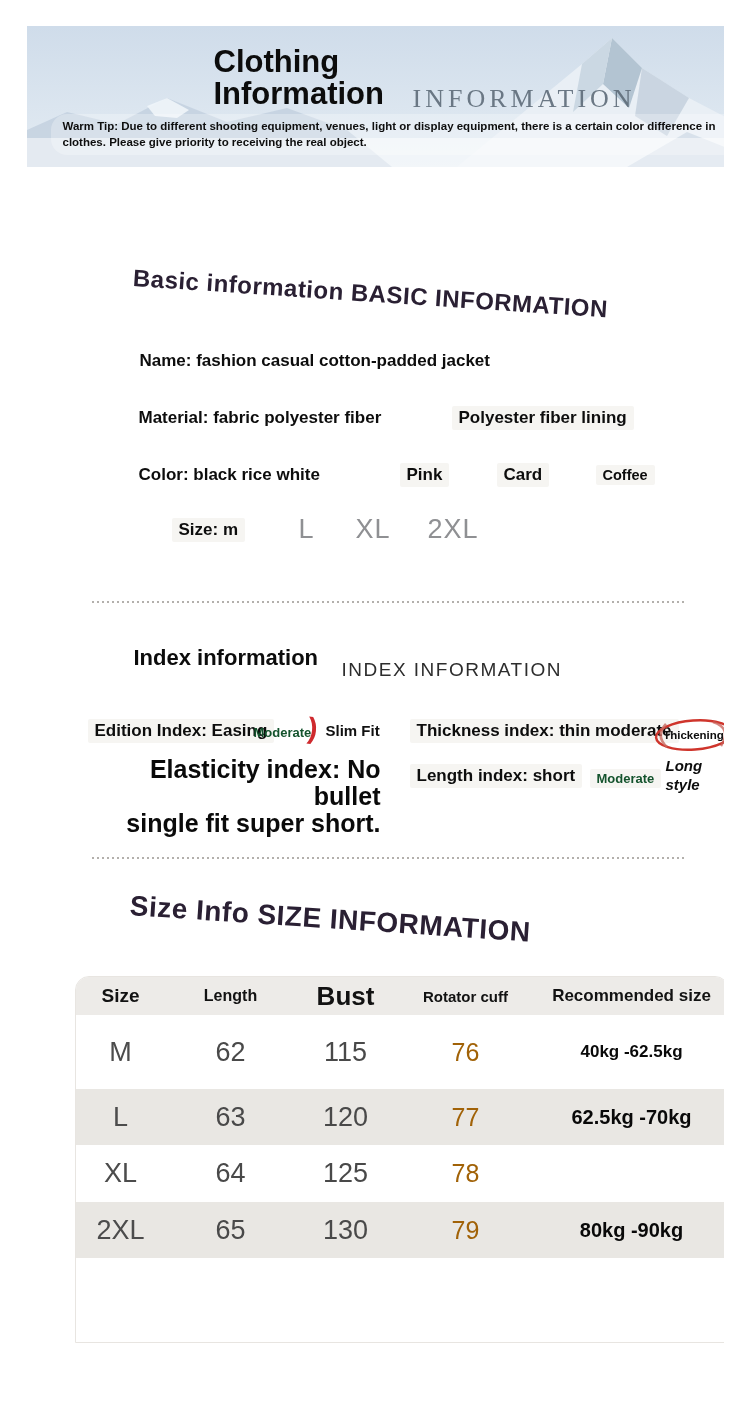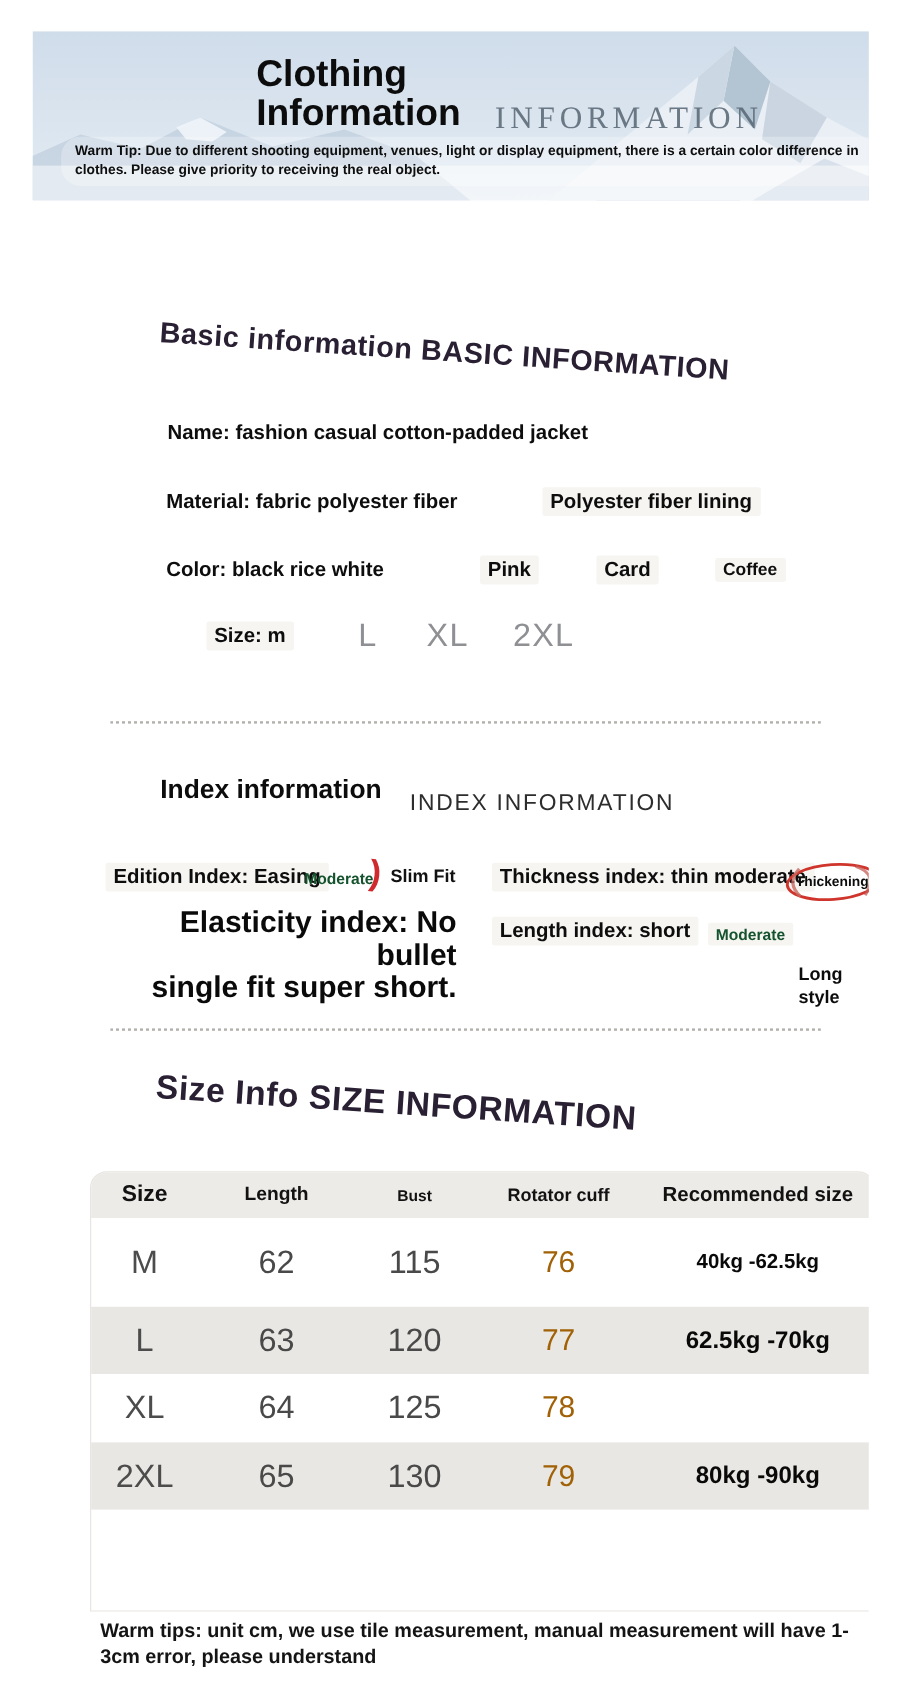--- a/index.html
+++ b/index.html
@@ -71,21 +71,21 @@
   .t-header, .t-row {
     display:grid; grid-template-columns:90px 130px 100px 140px 192px;
     align-items:center;
   }
   .t-header {
     height:38px; background:#edebe8; border-radius:13px 13px 0 0;
     font-weight:bold; color:#121212;
   }
   .t-header .cell:nth-child(1){ font-size:19px; }
   .t-header .cell:nth-child(2){ font-size:16px; }
-  .t-header .cell:nth-child(3){ font-size:13px; }
+  .t-header .cell:nth-child(3){ font-size:26px; }
   .t-header .cell:nth-child(4){ font-size:15px; }
   .t-header .cell:nth-child(5){ font-size:17px; }
   .cell { text-align:center; }
   .t-row:nth-of-type(2){ height:74px; }
   .t-row:nth-of-type(3){ height:56px; background:#e9e7e3; }
   .t-row:nth-of-type(4){ height:57px; }
   .t-row:nth-of-type(5){ height:56px; background:#e9e7e3; }
   .c-sz  { font-size:27px; color:#4c4c4c; }
   .c-n   { font-size:27px; color:#494949; }
   .c-cuff{ font-size:25px; color:#a16207;text-align:center; }
@@ -168,21 +168,21 @@
     </svg>
   </div>
 
   <div class="abs elastic">
     <div>Elasticity index: No bullet</div>
     <div>single fit super short.</div>
   </div>
 
   <div class="abs row17 hl" style="left:383px; top:752px;">Length index: short</div>
   <div class="abs maroon hl" style="left:563px; top:757px;">Moderate</div>
-  <div class="abs long-style" style="left:639px; top:791px;">
+  <div class="abs long-style" style="left:639px; top:744px;font-style:italic;">
     <div>Long</div>
     <div>style</div>
   </div>
 
   <div class="dotted" style="top:845px;"></div>
 
   <div class="abs title-rot size-title">Size Info SIZE INFORMATION</div>
 
   <div class="s-table">
     <div class="t-header">
@@ -214,15 +214,14 @@
     </div>
     <div class="t-row">
       <div class="cell c-sz">2XL</div>
       <div class="cell c-n">65</div>
       <div class="cell c-n">130</div>
       <div class="cell c-cuff">79</div>
       <div class="cell c-rec">80kg -90kg</div>
     </div>
   </div>
 
-  <div class="footer-tips">Warm tips: unit cm, we use tile measurement, manual measurement will have 1-3cm error, please understand</div>
 
 </div>
 
 </body></html>

